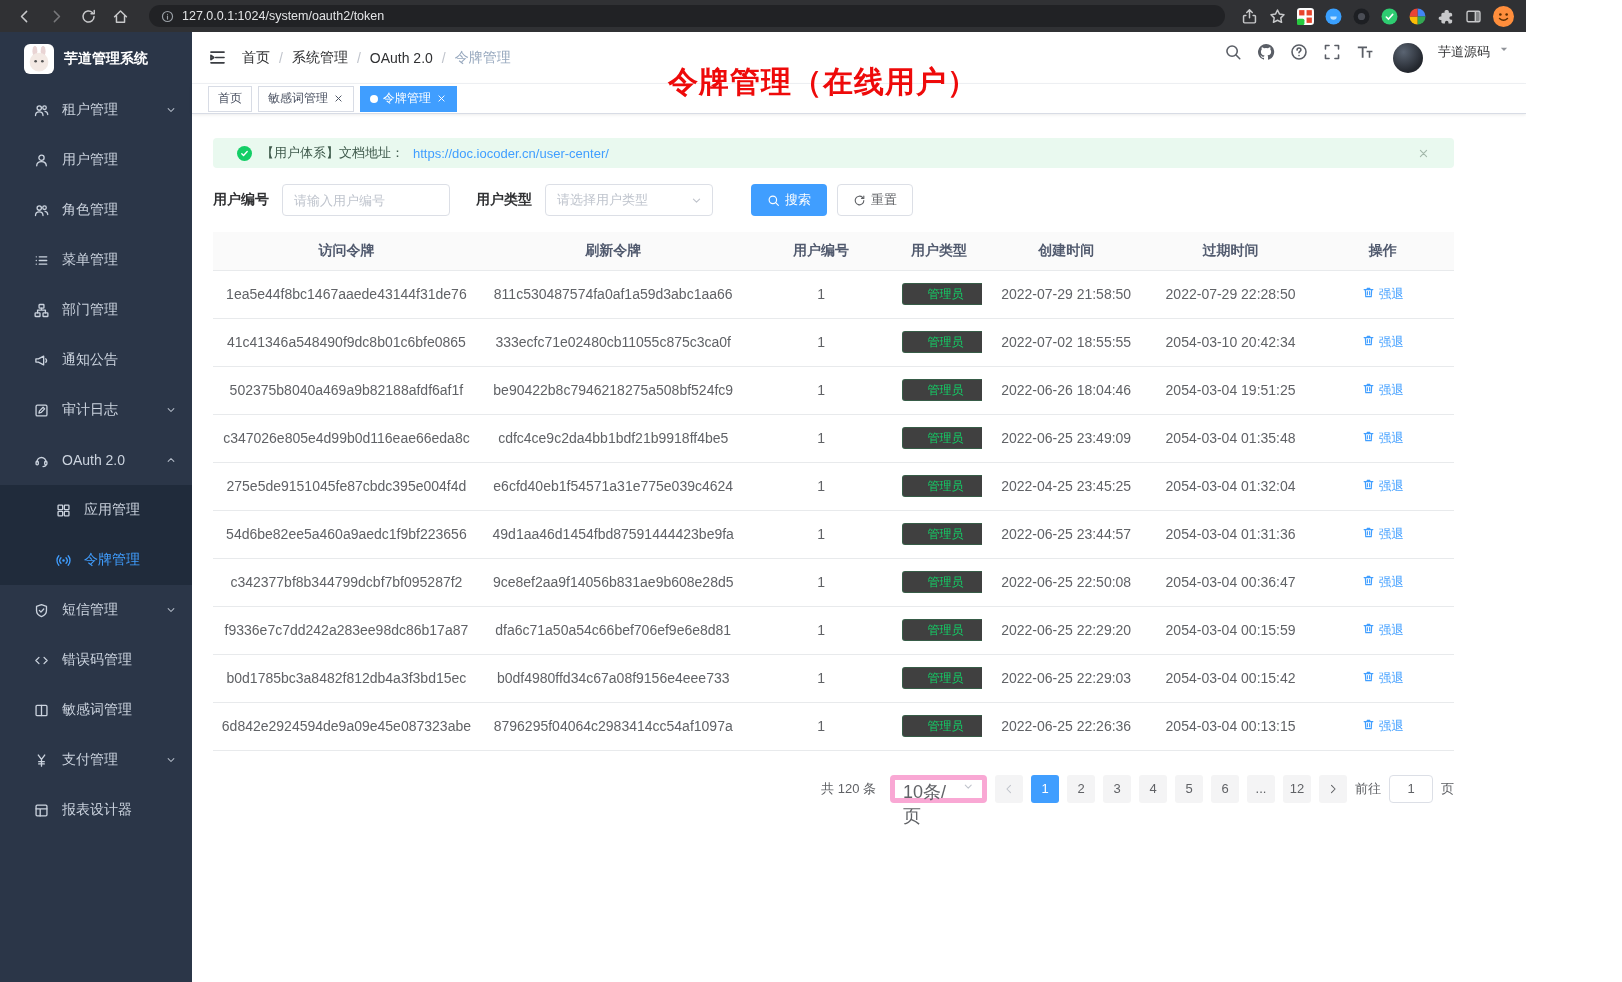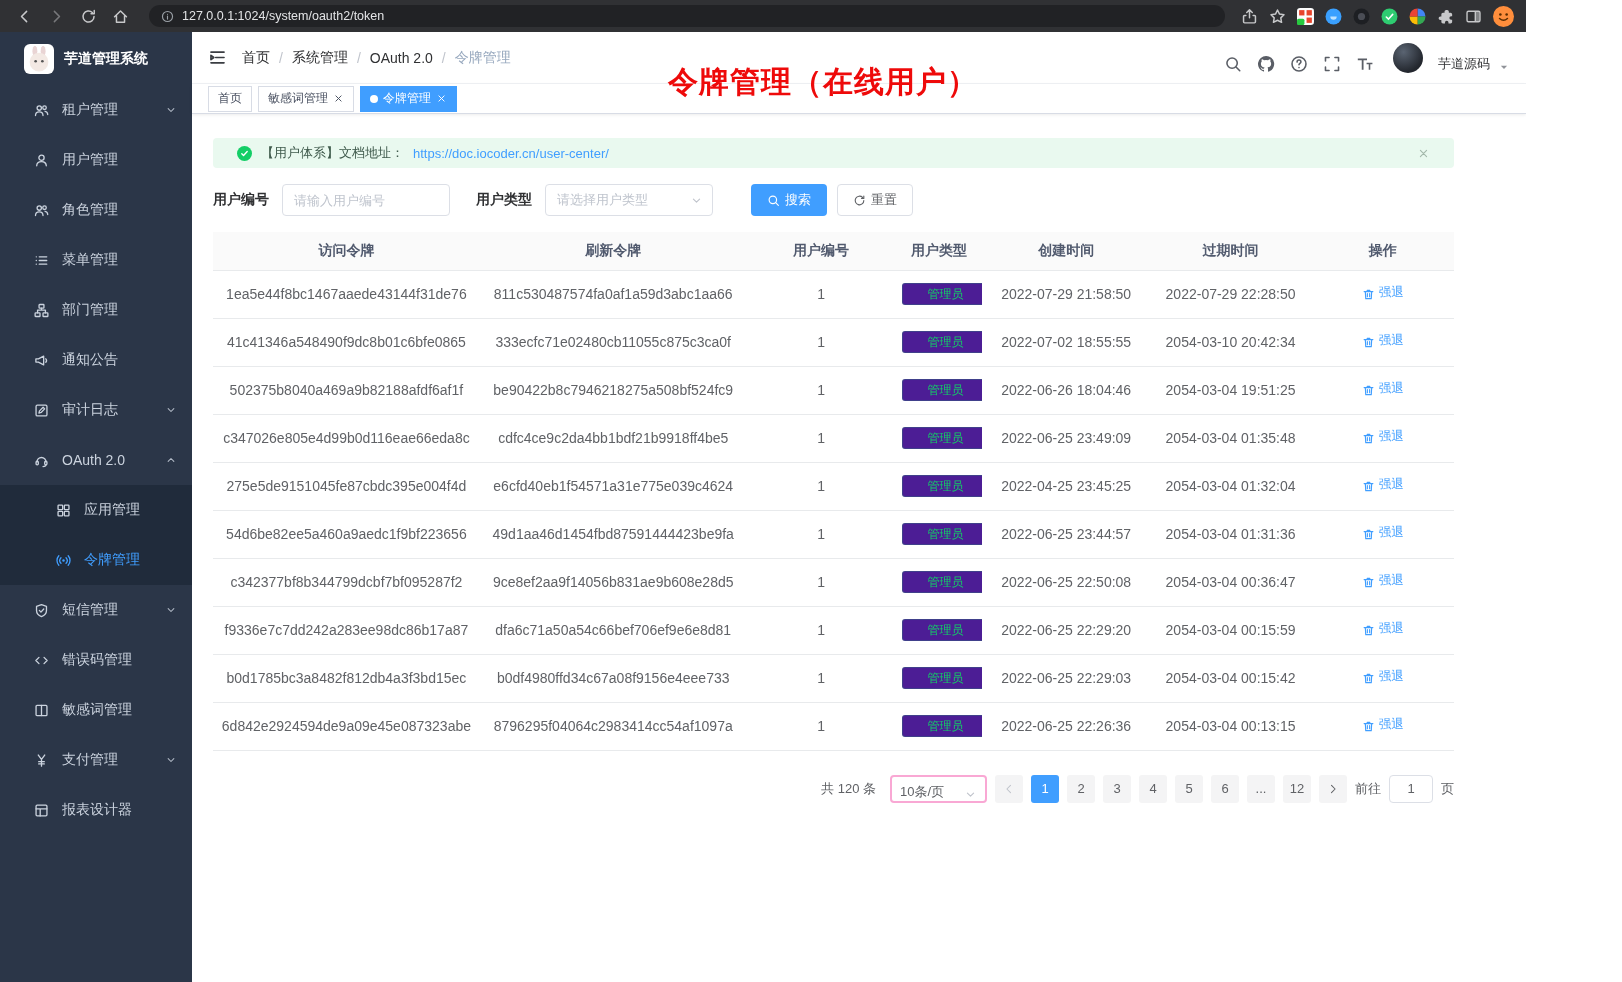--- a/index.html
+++ b/index.html
@@ -38,21 +38,21 @@
 .main{flex:1;display:flex;flex-direction:column;min-width:0;background:#fff}
 
 
 .topbar{height:52px;display:flex;align-items:center;padding:0 16px;border-bottom:1px solid #f0f2f5;flex-shrink:0}
 .ticon{width:18px;height:18px;display:inline-flex;color:#5a5e66;cursor:pointer;flex-shrink:0}
 .fold{width:19px;height:19px;color:#3a3d42}
 .breadcrumb{display:flex;align-items:center;gap:9px;margin-left:15px;font-size:14px}
 .bc-item{color:#303133;font-weight:500;cursor:pointer}
 .bc-item.last{color:#97a8be;font-weight:400;cursor:default}
 .bc-sep{color:#c0c4cc}
-.topbar-right{margin-left:auto;display:flex;align-items:flex-end;gap:15px}
+.topbar-right{margin-left:auto;display:flex;align-items:flex-start;gap:15px}
 .user-avatar{width:30px;height:30px;border-radius:50%;background:radial-gradient(circle at 35% 30%,#5a6472,#23272e 70%);cursor:pointer;margin-left:4px;flex-shrink:0}
 .user-name{font-size:13px;color:#303133;cursor:pointer}
 .caret{width:12px;height:12px;color:#909399;margin-left:-7px}
 
 
 .tabbar{height:30px;display:flex;align-items:center;padding:0 16px;gap:6px;border-bottom:1px solid #d8dce5;box-shadow:0 1px 3px rgba(0,0,0,.08);flex-shrink:0;position:relative;z-index:2;background:#fff}
 .tab{height:26px;display:inline-flex;align-items:center;gap:5px;padding:0 9px;border:1px solid #d8dce5;background:#fff;color:#495060;font-size:12px;cursor:pointer}
 .tab.active{background:var(--primary,#409eff);border-color:var(--primary,#409eff);color:#fff}
 .tab-dot{width:8px;height:8px;border-radius:50%;background:#fff}
 .tab-close{width:11px;height:11px;display:inline-flex}
@@ -73,27 +73,27 @@
 .f-select{width:168px;height:32px;border:1px solid #dcdfe6;border-radius:4px;padding:0 9px 0 11px;display:flex;align-items:center;justify-content:space-between;color:#bfc4cd;font-size:13px;cursor:pointer}
 .sel-caret{width:13px;height:13px;color:#c0c4cc;display:inline-flex}
 .btn{height:32px;display:inline-flex;align-items:center;gap:5px;padding:0 15px;border-radius:4px;font-size:13px;cursor:pointer;border:1px solid transparent;font-family:inherit}
 .btn-primary{background:var(--primary,#409eff);color:#fff;margin-left:28px}
 .btn-plain{background:#fff;border-color:#dcdfe6;color:#606266}
 .btn-ic{width:13px;height:13px;display:inline-flex}
 
 .table{width:100%;border-collapse:collapse;font-size:14px;color:#606266;table-layout:fixed}
 .table th{background:#fafafa;color:#515a6e;font-weight:600;height:38px;text-align:center;border-bottom:1px solid #e8eaec;padding:0 6px}
 .table td{height:48px;text-align:center;border-bottom:1px solid #e8eaec;padding:0 6px;white-space:nowrap;overflow:hidden;text-overflow:ellipsis}
-.badge{display:inline-block;background:#4c1d95;color:var(--success,#13ce66);border:1px solid rgba(19,206,102,.2);font-size:12px;padding:3px 25px;border-radius:3px;line-height:1.2}
-.action-link{color:var(--primary,#409eff);font-size:12.5px;display:inline-flex;align-items:flex-end;gap:4px;cursor:pointer;text-decoration:none}
+.badge{display:inline-block;background:#404040;color:var(--success,#13ce66);border:1px solid rgba(19,206,102,.2);font-size:12px;padding:3px 25px;border-radius:3px;line-height:1.2}
+.action-link{color:var(--primary,#409eff);font-size:12.5px;display:inline-flex;align-items:flex-start;gap:4px;cursor:pointer;text-decoration:none}
 .trash-ic{width:13px;height:13px;display:inline-flex}
 
 .pagination{display:flex;align-items:center;justify-content:flex-end;gap:8px;margin-top:24px;font-size:13px;color:#606266}
 .pg-total{margin-right:6px}
-.pg-size{width:97px;height:28px;border:2px solid #f9a8d4;border-radius:4px;display:flex;align-items:flex-end;justify-content:space-between;padding:0 8px;cursor:pointer;font-size:13px}
+.pg-size{width:97px;height:28px;border:5px solid #f9a8d4;border-radius:4px;display:flex;align-items:flex-start;justify-content:space-between;padding:0 8px;cursor:pointer;font-size:18px}
 .page-btn{min-width:28px;height:28px;border:none;border-radius:3px;background:#f4f4f5;color:#606266;font-size:13px;display:inline-flex;align-items:center;justify-content:center;cursor:pointer;font-family:inherit;padding:0 4px}
 .page-btn.active{background:var(--primary,#409eff);color:#fff}
 .nav-btn.disabled{color:#c0c4cc}
 .pg-goto-input{width:44px;height:28px;border:1px solid #dcdfe6;border-radius:4px;text-align:center;font-size:13px;color:#606266;outline:none;font-family:inherit}
 
 .annotation{position:absolute;left:668px;top:62px;font-size:30px;font-weight:700;color:var(--annotation-red,#ee0a0a);white-space:nowrap;z-index:60;letter-spacing:1px}
 
 [data-icon] svg,.m-icon svg,.m-arrow svg,.logo-img svg,.trash-ic svg,.sel-caret svg{width:100%;height:100%;display:block}
 .page-btn svg{width:12px;height:12px}
 </style>

